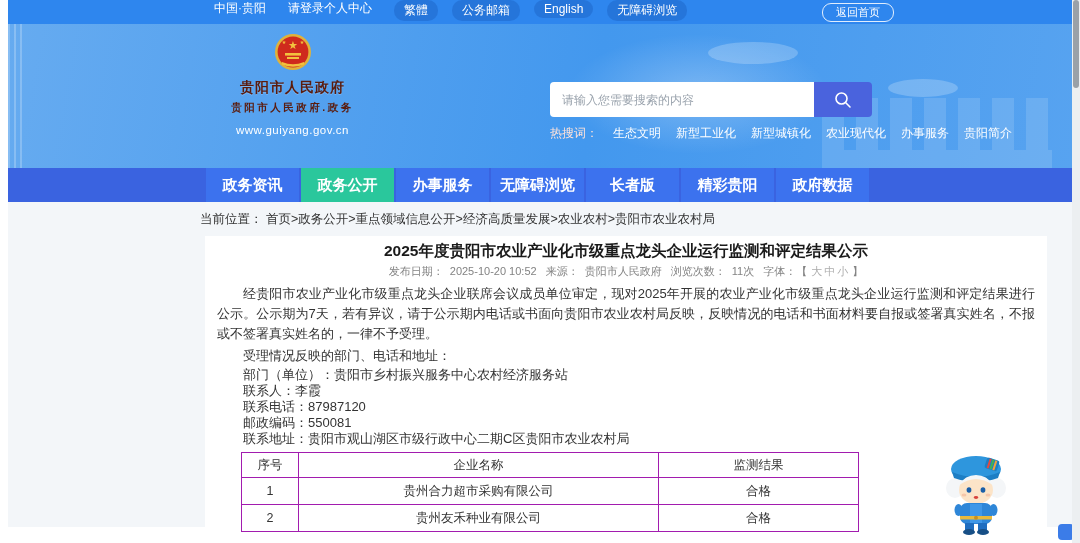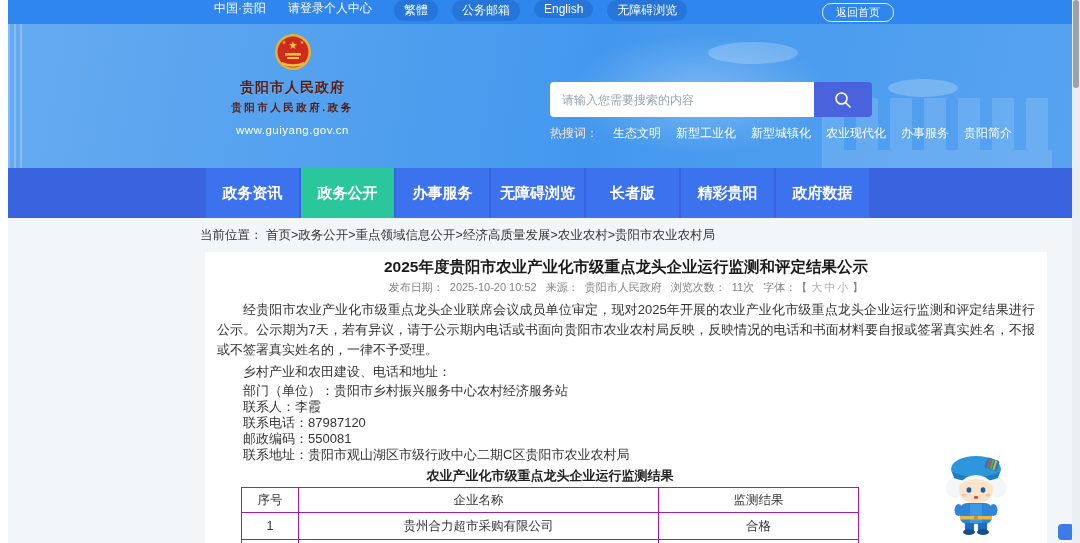--- a/index.html
+++ b/index.html
@@ -37,21 +37,21 @@
   .search-box input{flex:1;border:none;outline:none;border-radius:4px 0 0 4px;padding:0 12px;
                     font-size:12px;color:#333;font-family:inherit;}
   .search-box input::placeholder{color:#9aa3ad;}
   .search-btn{width:58px;background:var(--c-search-button,#4a63dd);border:none;border-radius:0 4px 4px 0;
               display:flex;align-items:center;justify-content:center;cursor:pointer;}
   .hotwords{margin-top:8px;font-size:12px;color:#fff;display:flex;gap:15px;white-space:nowrap;}
   .hotwords .hlabel{color:#ffe3da;}
   .hotwords .hword{cursor:pointer;}
 
   
-  .nav{height:50px;background:var(--c-nav-bg,#3a63e0);display:flex;padding-left:198px;box-sizing:border-box;}
+  .nav{height:34px;background:var(--c-nav-bg,#3a63e0);display:flex;padding-left:198px;box-sizing:border-box;}
   .tab{width:93px;margin-right:2px;display:flex;align-items:center;justify-content:center;
        color:#fff;font-size:15px;font-weight:bold;background:var(--c-tab-bg,#3c72ee);cursor:pointer;}
   .tab.active{background:var(--c-tab-active,#2ac79c);}
 
   
   .main{height:325px;background:#f3f6f9;padding-top:9px;box-sizing:border-box;}
   .breadcrumb{margin-left:192px;font-size:12.5px;color:#333;margin-bottom:8px;}
   .breadcrumb .blabel{color:#333;}
   .crumb{cursor:pointer;}
   .card{margin-left:197px;width:842px;background:#fff;height:340px;padding:5px 12px 0;box-sizing:border-box;}
@@ -161,30 +161,29 @@
 
         <div class="meta">
           <span>发布日期：</span><span>2025-10-20 10:52</span>
           <span>来源：</span><span>贵阳市人民政府</span>
           <span>浏览次数：</span><span>11次</span>
           <span>字体：【</span><span class="fsize">大</span><span class="fsize">中</span><span class="fsize">小</span><span>】</span>
         </div>
 
         <div class="content">
           <p class="para">经贵阳市农业产业化市级重点龙头企业联席会议成员单位审定，现对2025年开展的农业产业化市级重点龙头企业运行监测和评定结果进行公示。公示期为7天，若有异议，请于公示期内电话或书面向贵阳市农业农村局反映，反映情况的电话和书面材料要自报或签署真实姓名，不报或不签署真实姓名的，一律不予受理。</p>
-          <p class="lead">乡村产业和农田建设、电话和地址：</p>
+          <p class="lead">受理情况反映的部门、电话和地址：</p>
           <p class="contact">部门（单位）：贵阳市乡村振兴服务中心农村经济服务站</p>
           <p class="contact">联系人：李霞</p>
           <p class="contact">联系电话：87987120</p>
           <p class="contact">邮政编码：550081</p>
           <p class="contact">联系地址：贵阳市观山湖区市级行政中心二期C区贵阳市农业农村局</p>
         </div>
 
         <div class="table-wrap">
-          <div class="table-caption">农业产业化市级重点龙头企业运行监测结果</div>
           <table class="result">
             <colgroup>
                 <col style="width:57px">
                 <col style="width:360px">
                 <col>
               </colgroup>
             <tbody>
                 <tr>
               <th>序号</th>
               <th>企业名称</th>

